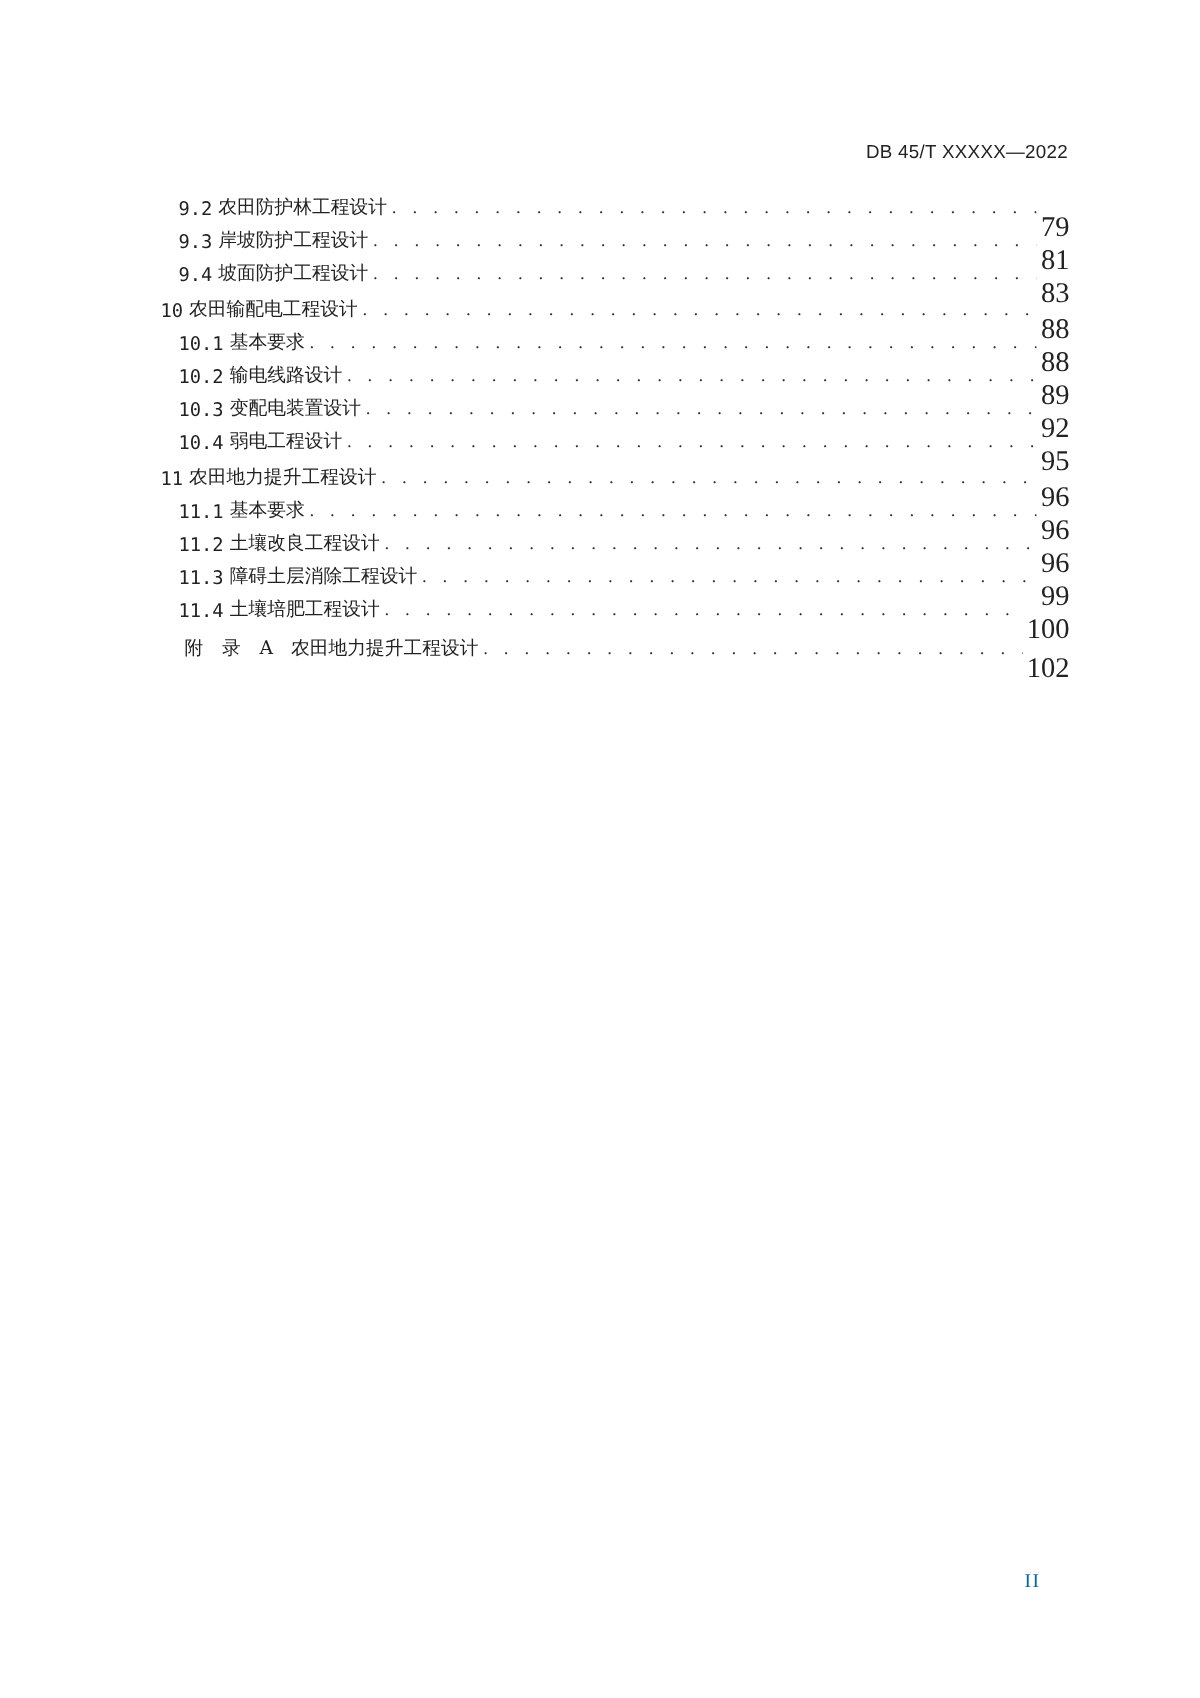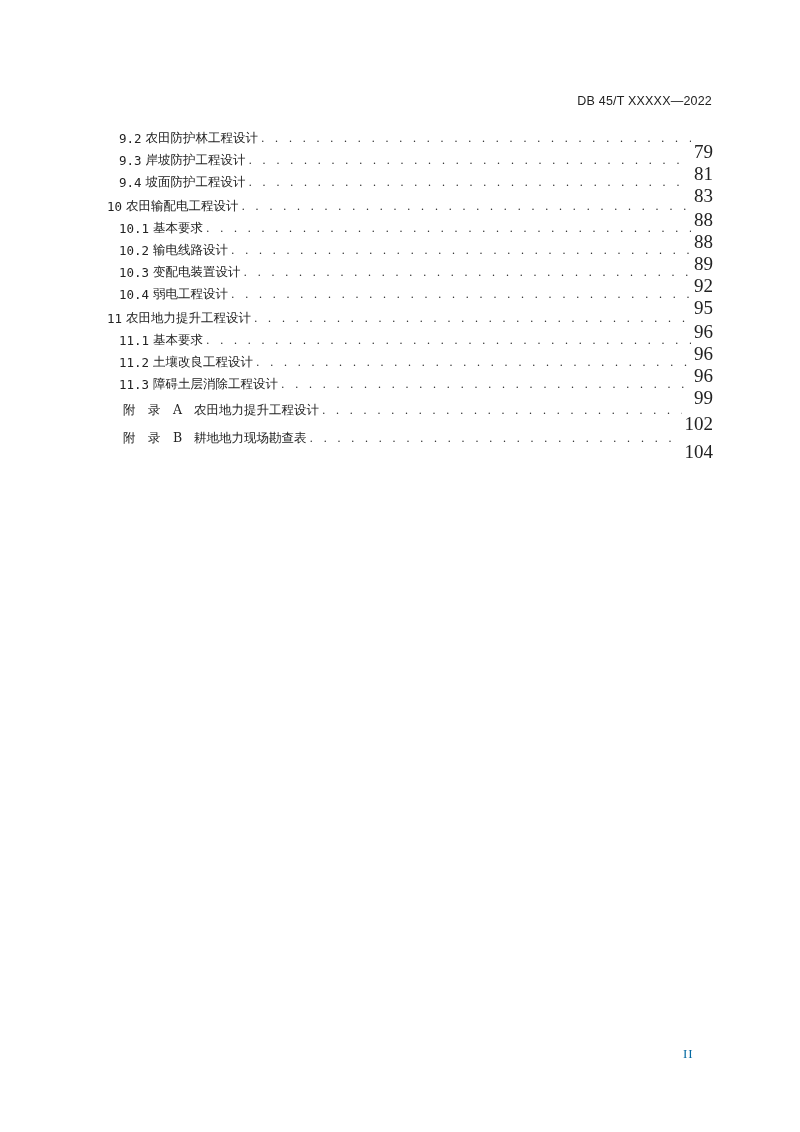--- a/index.html
+++ b/index.html
@@ -58,22 +58,22 @@
   </div>
   <div class="row l2">
     <span class="num">11.1</span>&nbsp;<span class="title">基本要求</span><span class="leader"></span><span class="page">96</span>
   </div>
   <div class="row l2">
     <span class="num">11.2</span>&nbsp;<span class="title">土壤改良工程设计</span><span class="leader"></span><span class="page">96</span>
   </div>
   <div class="row l2">
     <span class="num">11.3</span>&nbsp;<span class="title">障碍土层消除工程设计</span><span class="leader"></span><span class="page">99</span>
   </div>
+  <div class="row l2">
+    <span class="num">11.4</span>&nbsp;<span class="title">土壤培肥工程设计</span><span class="leader"></span><span class="page">100</span>
+  </div>
 
   <div class="row app">
     <span class="app-label">附　录　A</span>&nbsp;&nbsp;&nbsp;<span class="title">农田地力提升工程设计</span><span class="leader"></span><span class="page">102</span>
-  </div>
-  <div class="row app">
-    <span class="app-label">附　录　B</span>&nbsp;&nbsp;&nbsp;<span class="title">耕地地力现场勘查表</span><span class="leader"></span><span class="page">104</span>
   </div>
 </div>
 
 <div class="footer">II</div>
 
 </body></html>

